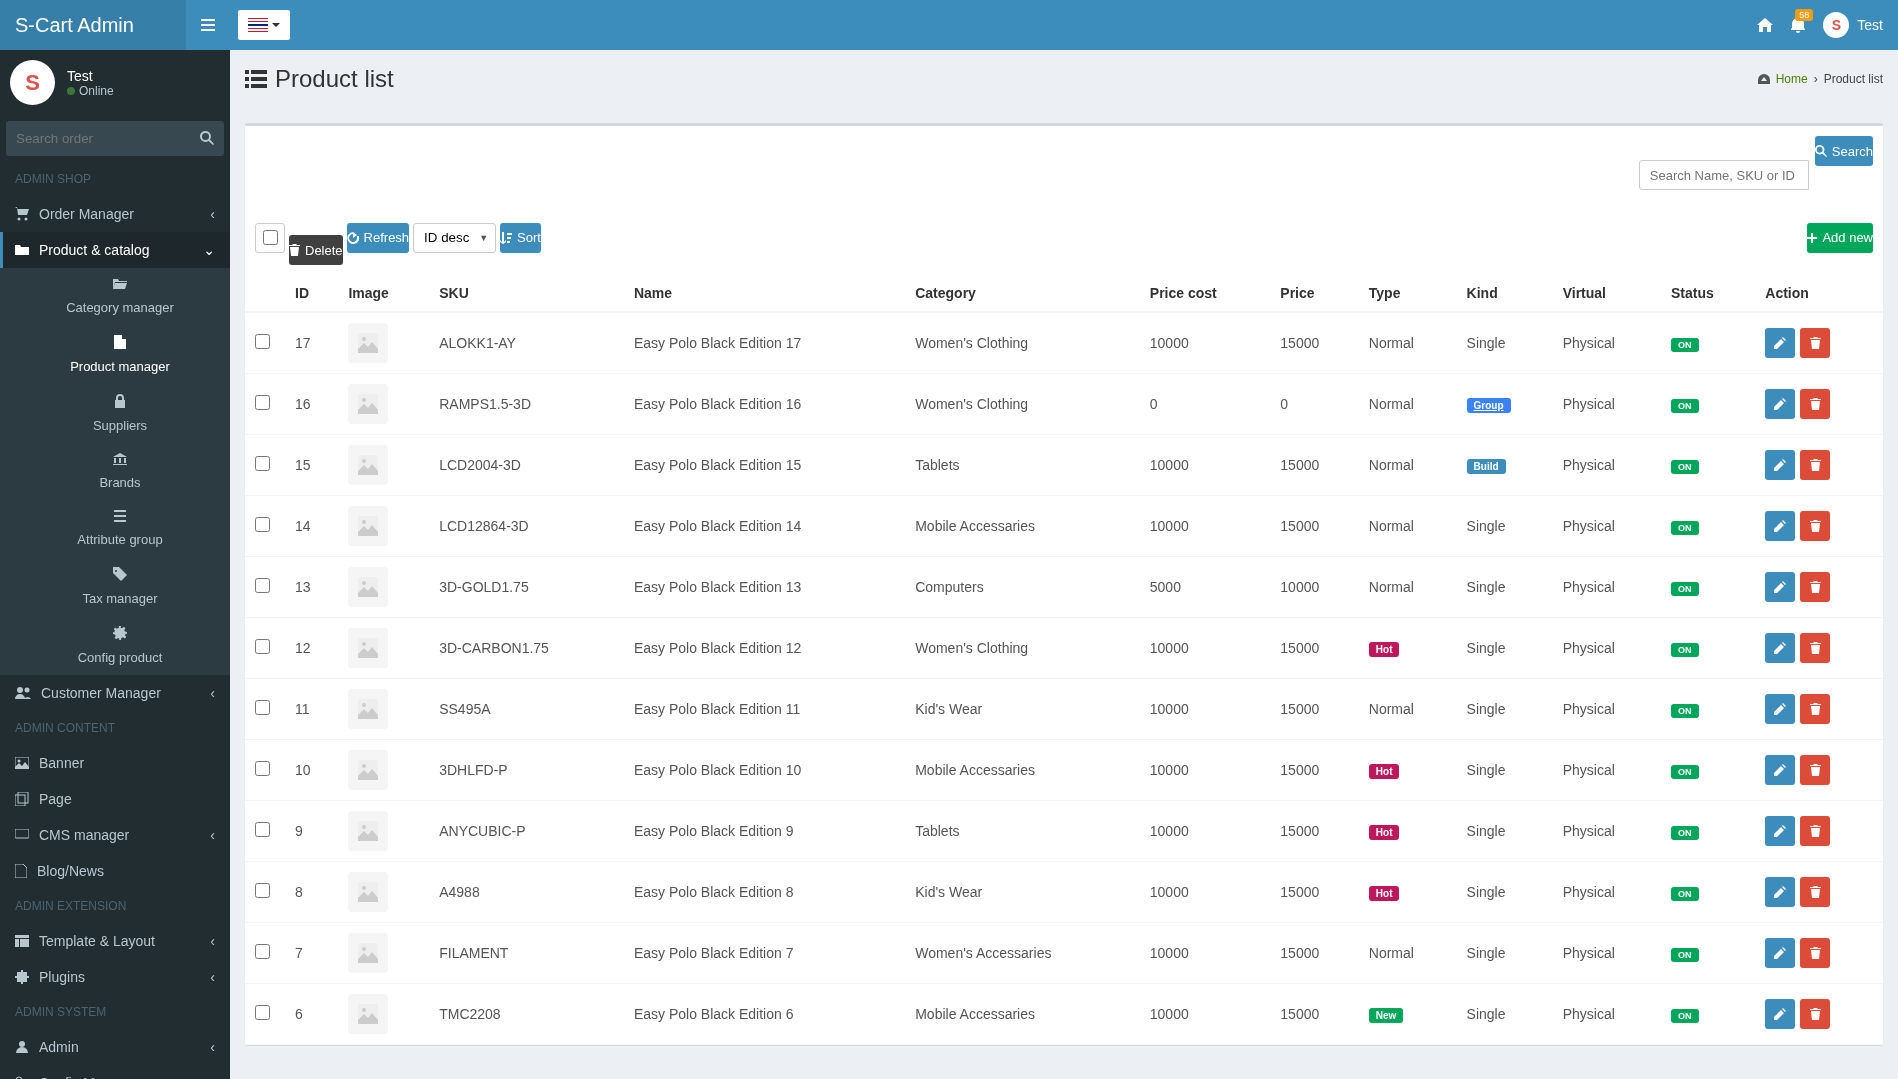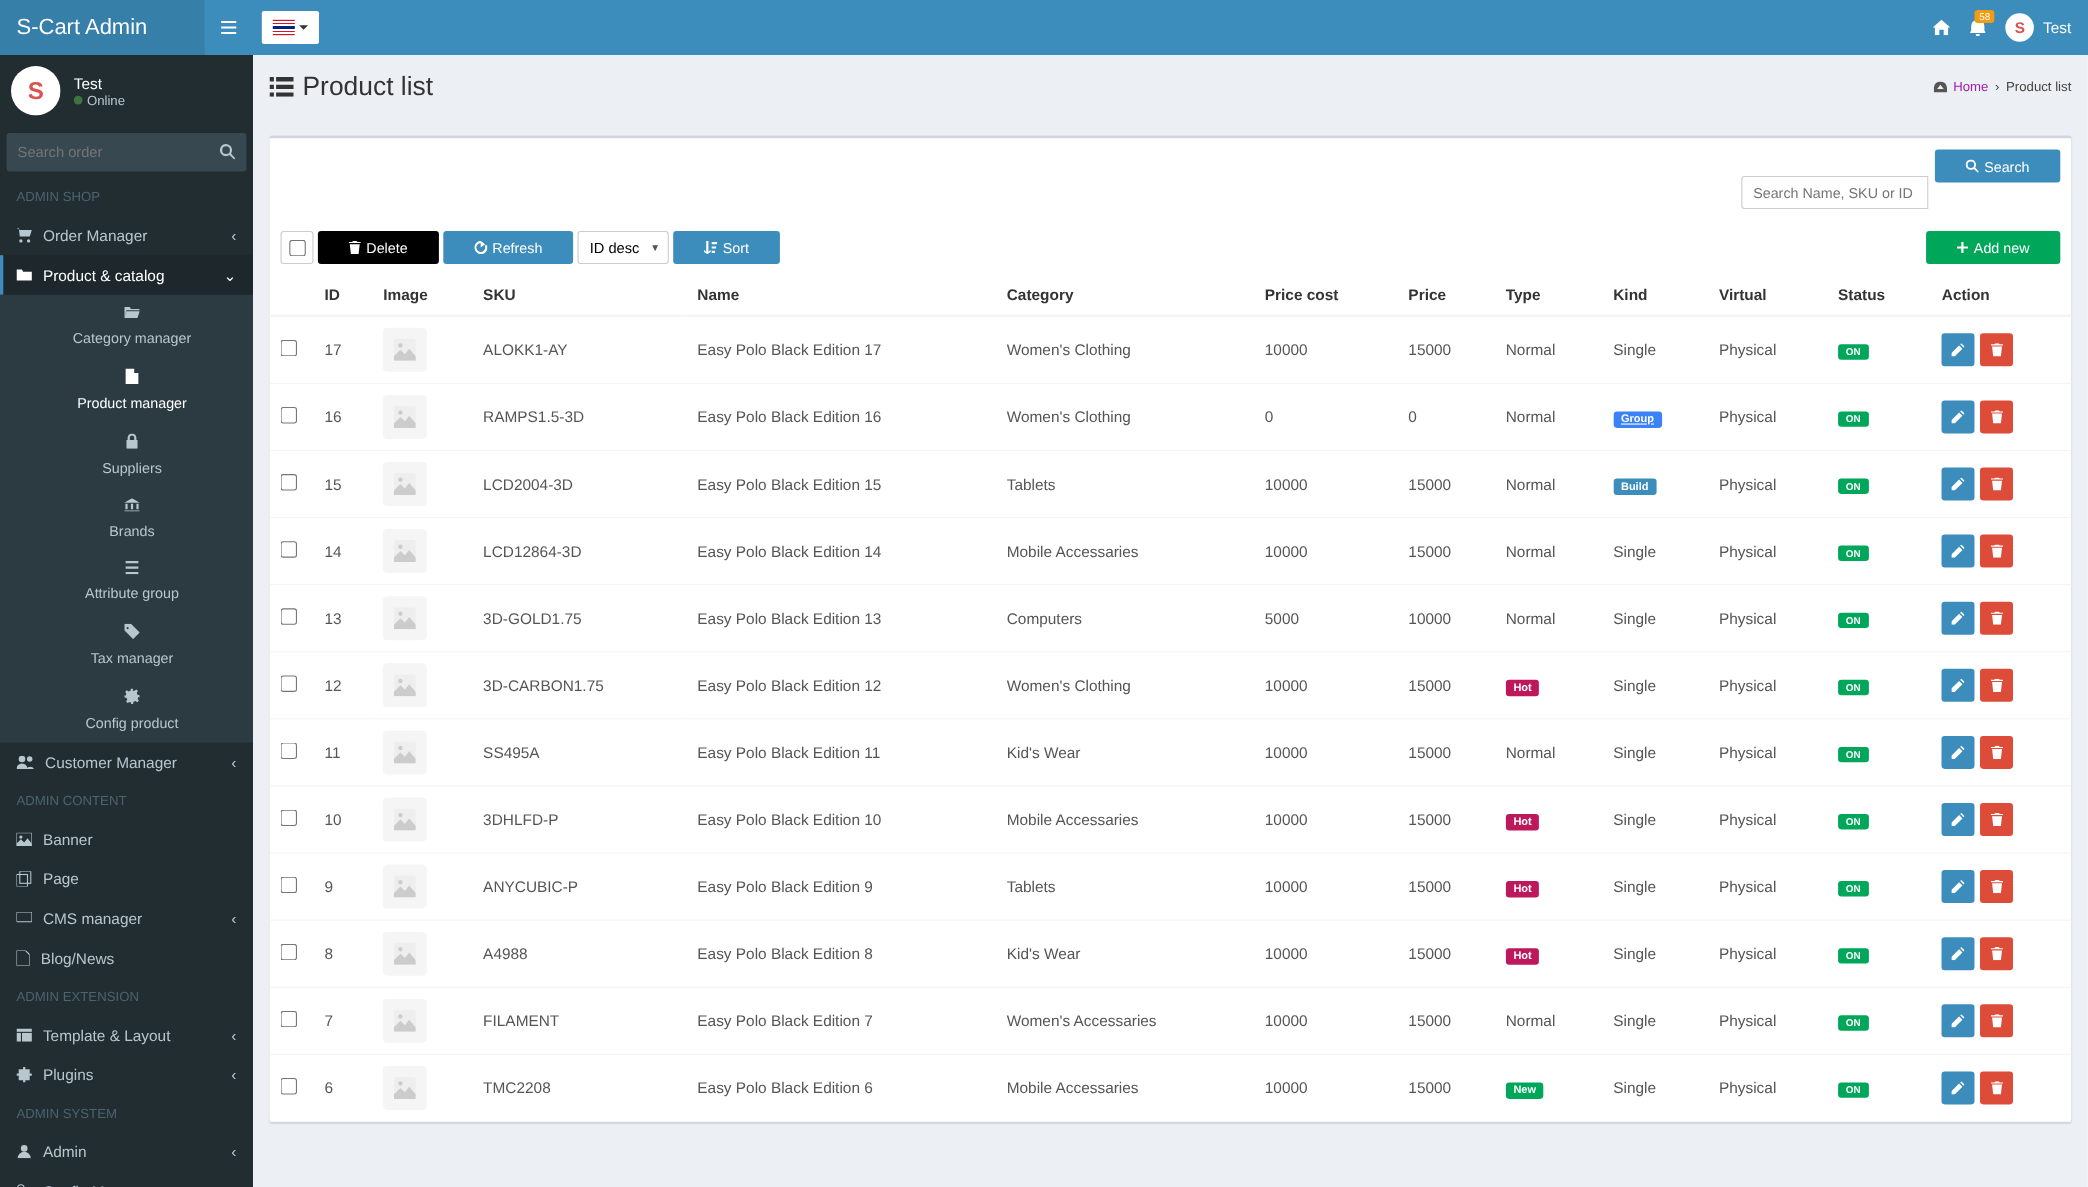--- a/index.html
+++ b/index.html
@@ -35,22 +35,22 @@
 
 .content { margin-left: 230px; padding-top: 50px; }
 .content-header { padding: 15px; display: flex; align-items: center; }
 .content-header h1 { font-size: 24px; font-weight: 500; color: #333; display: flex; align-items: center; gap: 8px; }
 .breadcrumb { margin-left: auto; font-size: 12px; color: #444; display: flex; align-items: center; gap: 6px; }
 
 .box { background: #fff; margin: 15px; border-top: 3px solid #d2d6de; border-radius: 3px; box-shadow: 0 1px 1px rgba(0,0,0,0.1); }
 .box-header { padding: 10px; display: flex; justify-content: flex-end; gap: 6px; }
 .search-input { border: 1px solid #ccc; height: 30px; padding: 0 10px; width: 170px; font-size: 13px; border-radius: 3px 0 0 3px; margin-top: 24px; }
 .toolbar { padding: 10px; display: flex; align-items: center; gap: 4px; }
-.btn { height: 30px; padding: 0 28px; border: none; border-radius: 3px; color: #fff; cursor: pointer; font-size: 13px; display: inline-flex; align-items: center; gap: 5px; }
-.btn-red { background: #000000; }
+.btn { height: 30px; padding: 0 0; border: none; border-radius: 3px; color: #fff; cursor: pointer; font-size: 13px; display: inline-flex; align-items: center; gap: 5px; }
+.btn-red { background: #404040; margin-top: 25px; }
 .btn-blue { background: #3c8dbc; }
 .btn-green { background: #00a65a; }
 .select-sort { height: 30px; border: 1px solid #ccc; padding: 0 25px 0 10px; border-radius: 3px; appearance: none; background: #fff; position: relative; }
 .sort-wrap { position: relative; display: inline-block; }
 .sort-wrap::after { content: '▼'; font-size: 9px; position: absolute; right: 8px; top: 10px; color: #555; pointer-events: none; }
 .spacer { flex: 1; }
 .checkbox-wrap { width: 30px; height: 30px; border: 1px solid #ccc; border-radius: 3px; display: flex; align-items: center; justify-content: center; background: #fff; }
 .checkbox-wrap input { margin: 0; }
 
 .table { width: 100%; border-collapse: collapse; }
@@ -269,21 +269,21 @@
     <h1>
       <svg width="22" height="18" viewBox="0 0 22 18" fill="#333">
           <path d="M0 0h4v4H0zM6 0h16v4H6zM0 7h4v4H0zM6 7h16v4H6zM0 14h4v4H0zM6 14h16v4H6z"></path>
         </svg>
       <span>Product list</span>
     </h1>
     <div class="breadcrumb">
       <svg width="12" height="10" fill="#555" viewBox="0 0 12 10">
           <path d="M6 0a6 6 0 00-6 6v4h12V6a6 6 0 00-6-6zM6 3l3 4H3z"></path>
         </svg>
-      <a style="color:#a21caf;text-decoration:none">Home</a>
+      <a style="color:#4d7c0f;text-decoration:none">Home</a>
       <span>›</span>
       <span>Product list</span>
     </div>
   </div>
 
   <div class="box">
     <div class="box-header">
       <input class="search-input" type="text" placeholder="Search Name, SKU or ID" style="">
       <button class="btn btn-blue">
         <svg width="12" height="12" fill="#fff" viewBox="0 0 14 14">

